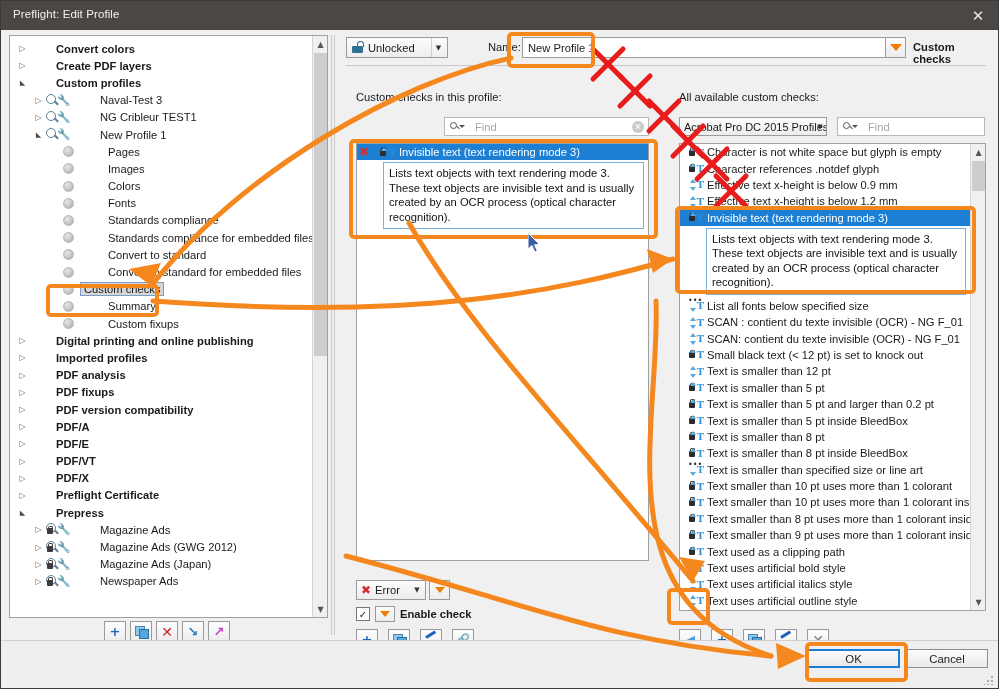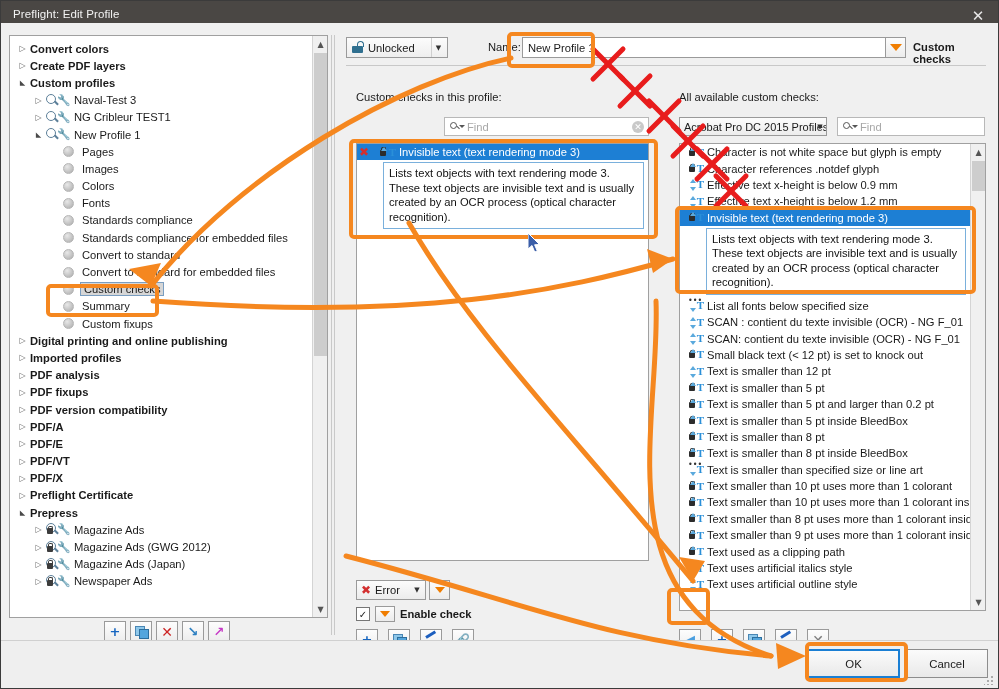--- a/index.html
+++ b/index.html
@@ -17,21 +17,21 @@
   .window {
     position: relative;
     width: 999px; height: 689px;
     background: #f0f0f0;
     border: 1px solid #3b3b3b;
     overflow: hidden;
   }
   
   .titlebar {
     position: absolute; left: 0; top: 0;
-    width: 999px; height: 22px;
+    width: 999px; height: 29px;
     background: #4a4744;
     color: #f2f2f2;
   }
   .titlebar .tb-title {
     position: absolute; left: 12px; top: 7px;
     font-size: 11.5px; letter-spacing: .1px;
   }
   .titlebar .tb-close {
     position: absolute; right: 0; top: 0;
     width: 44px; height: 29px;
@@ -100,21 +100,21 @@
   }
   .ic-bullet {
     width: 18px; flex: 0 0 18px;
     display: flex; align-items: center;
   }
   .ic-bullet i {
     display: block; width: 11px; height: 11px; border-radius: 50%;
     background: radial-gradient(circle at 35% 30%, #e8e8e8, #bdbdbd 70%, #aaa);
     border: 1px solid #b6b6b6;
   }
-  .tnode .lbl { padding-left: 1px; }
+  .tnode .lbl { padding-left: 1px; margin-left: 26px; }
   .tnode.sel .lbl {
     background: #d6d6d6;
     border: 1px solid #7a9ec1;
     padding: 0 3px;
     margin-left: -1px;
   }
   
   .vscroll {
     position: absolute; right: 0; top: 0;
     width: 15px; height: 100%;
@@ -276,21 +276,21 @@
   .findbox .mag2 .h {
     position: absolute; left: 5.5px; top: 6.5px;
     width: 4px; height: 1.4px; background: #555; transform: rotate(45deg);
   }
   .findbox .mag2 .dd {
     position: absolute; right: 0px; top: 4px;
     width: 0; height: 0;
     border-left: 3px solid transparent; border-right: 3px solid transparent;
     border-top: 3px solid #555;
   }
-  .findbox .ph { color: #a8a8a8; font-size: 11.2px; padding-left: 2px; }
+  .findbox .ph { color: #a8a8a8; font-size: 11.2px; padding-left: 2px; margin-left: 8px; }
   .findbox .clr {
     position: absolute; right: 4px; top: 3px;
     width: 12px; height: 12px; border-radius: 50%;
     background: #c9c9c9; color: #fff; font-size: 9px;
     display: flex; align-items: center; justify-content: center;
     font-family: "DejaVu Sans", sans-serif;
   }
   .profile-combo {
     position: absolute; left: 337px; top: 82px;
     width: 148px; height: 19px;
@@ -425,21 +425,21 @@
     position: absolute; left: 337px; top: 594px;
     display: flex; gap: 10px;
   }
   
   .bottombar {
     position: absolute; left: 0; bottom: 0;
     width: 999px; height: 48px;
     background: #efefef; border-top: 1px solid #d0d0d0;
   }
   .btn {
-    position: absolute; height: 29px;
+    position: absolute; height: 19px;
     background: linear-gradient(#fbfbfb, #e9e9e9);
     border: 1px solid #8d8d8d;
     display: flex; align-items: center; justify-content: center;
     font-size: 11.4px;
   }
   .btn.ok { left: 806px; top: 648px; width: 93px; border: 2px solid #1a7fd4; }
   .btn.cancel { left: 905px; top: 648px; width: 82px; }
   .grip {
     position: absolute; right: 4px; bottom: 3px;
     width: 10px; height: 10px;
@@ -927,20 +927,28 @@
               <span class="t">T</span>
             </span>
             <span>Text used as a clipping path</span>
           </div>
           <div class="lrow">
             <span class="ic-check">
               <span class="up"></span>
               <span class="dn"></span>
               <span class="t">T</span>
             </span>
+            <span>Text uses artificial bold style</span>
+          </div>
+          <div class="lrow">
+            <span class="ic-check">
+              <span class="up"></span>
+              <span class="dn"></span>
+              <span class="t">T</span>
+            </span>
             <span>Text uses artificial italics style</span>
           </div>
           <div class="lrow">
             <span class="ic-check">
               <span class="up"></span>
               <span class="dn"></span>
               <span class="t">T</span>
             </span>
             <span>Text uses artificial outline style</span>
           </div>

